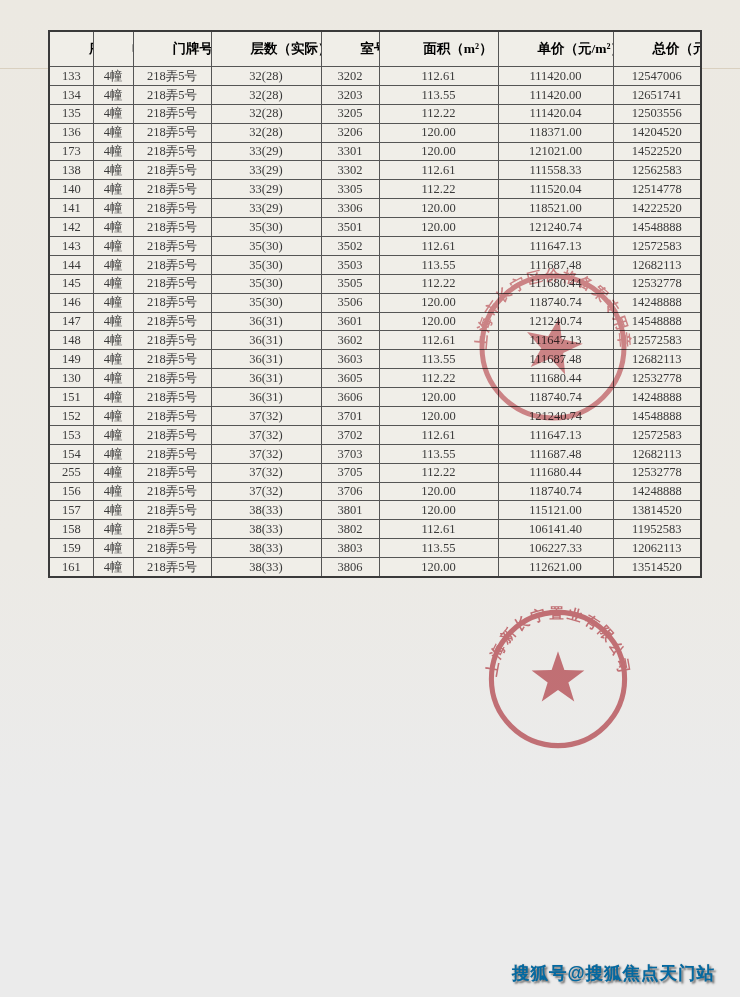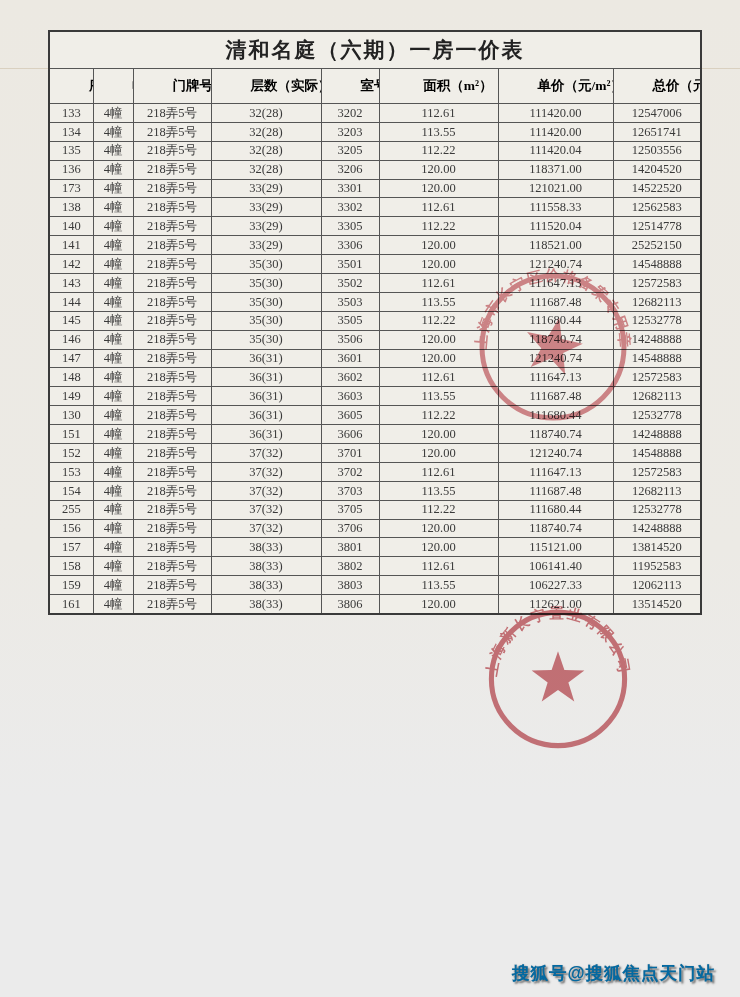--- a/index.html
+++ b/index.html
@@ -57,23 +57,20 @@
       <col style="width:40px">
       <col style="width:78px">
     <col style="width:110px">
       <col style="width:58px">
       <col style="width:119px">
     <col style="width:115px">
       <col style="width:88px">
   </colgroup>
   <thead>
     <tr>
-      <td class="title-cell" colspan="8">清和名庭（六期）一房一价表</td>
-    </tr>
-    <tr>
         <th>序号</th>
         <th>幢号</th>
         <th>门牌号</th>
         <th>层数（实际）</th>
         <th>室号</th>
         <th>面积（m²）</th>
         <th>单价（元/m²）</th>
         <th>总价（元）</th>
       </tr>
   </thead>
@@ -149,21 +146,21 @@
     <td>12514778</td>
   </tr>
       <tr>
     <td>141</td>
     <td>4幢</td>
     <td>218弄5号</td>
     <td>33(29)</td>
     <td>3306</td>
     <td>120.00</td>
     <td>118521.00</td>
-    <td>25252150</td>
+    <td>14222520</td>
   </tr>
       <tr>
     <td>142</td>
     <td>4幢</td>
     <td>218弄5号</td>
     <td>35(30)</td>
     <td>3501</td>
     <td>120.00</td>
     <td>121240.74</td>
     <td>14548888</td>

